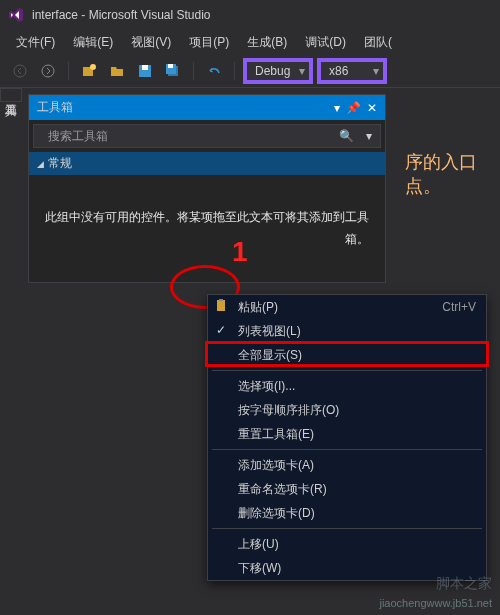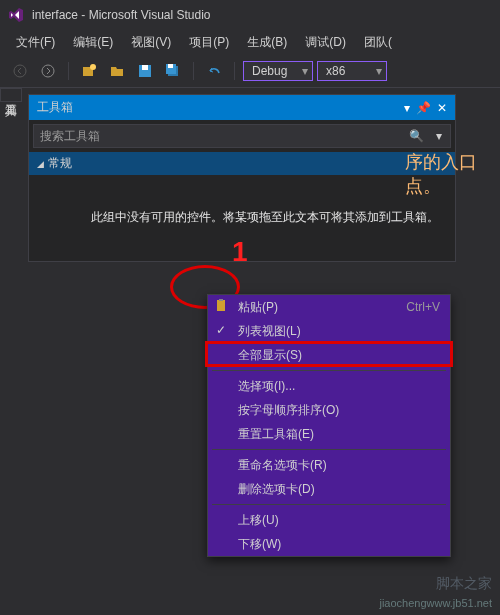--- a/index.html
+++ b/index.html
@@ -4,39 +4,39 @@
 <style>
 *{margin:0;padding:0;box-sizing:border-box;font-family:"Microsoft YaHei","Segoe UI",sans-serif;font-size:12px;color:#d0d0d0}
 body{background:#2d2d30;width:500px;height:615px;overflow:hidden;position:relative}
 .titlebar{height:30px;background:#2d2d30;display:flex;align-items:center;padding:4px 8px;gap:8px}
 .vs-logo{width:16px;height:16px}
 .menubar{height:24px;display:flex;align-items:center;padding:0 8px;gap:2px}
 .menubar span{padding:2px 8px;cursor:default}
 .toolbar{height:34px;background:#2d2d30;display:flex;align-items:center;padding:0 8px;gap:4px;border-bottom:1px solid #3f3f46}
 .tool-btn{width:24px;height:24px;display:flex;align-items:center;justify-content:center}
 .tool-sep{width:1px;height:18px;background:#3f3f46;margin:0 4px}
-.dropdown{background:#333337;border:1px solid #8b5cf6;padding:2px 18px 2px 8px;position:relative;min-width:70px}
+.dropdown{background:#333337;border:4px solid #8b5cf6;padding:2px 18px 2px 8px;position:relative;min-width:70px}
 .dropdown::after{content:"▾";position:absolute;right:4px;top:2px;color:#999}
 .sidebar-tab{position:absolute;left:0;top:88px;width:22px;background:#2d2d30;writing-mode:vertical-rl;padding:6px 2px;border:1px solid #3f3f46;color:#d0d0d0}
-.toolbox{position:absolute;left:28px;top:94px;width:428px;background:#252526;border:1px solid #3f3f46}
+.toolbox{position:absolute;left:28px;top:94px;width:358px;background:#252526;border:1px solid #3f3f46}
 .toolbox-header{background:#007acc;color:#fff;padding:4px 8px;display:flex;align-items:center;justify-content:space-between}
 .toolbox-header-right{display:flex;gap:6px}
 .toolbox-header-right span{color:#fff;cursor:default}
 .search-row{display:flex;align-items:center;background:#333337;border:1px solid #3f3f46;margin:4px}
-.search-row input{flex:1;background:transparent;border:none;padding:4px 6px;color:#d946ef;outline:none}
+.search-row input{flex:1;background:transparent;border:none;padding:4px 14px;color:#d946ef;outline:none}
 .search-row input::placeholder{color:#999}
 .search-row .mag{width:22px;text-align:center;color:#d0d0d0}
 .category{background:#0e4a7a;padding:3px 8px;color:#fff;display:flex;align-items:center;gap:4px}
 .category .tri{font-size:9px}
 .empty-msg{padding:32px 16px;text-align:right;color:#e5e5e5;line-height:1.8}
 .editor-text{position:absolute;left:405px;top:150px;color:#fdba74;font-size:18px}
 .ann1{position:absolute;left:170px;top:265px;width:70px;height:44px;border:3px solid #d00;border-radius:50%}
 .ann1-label{position:absolute;left:232px;top:236px;color:#ff2020;font-size:28px;font-weight:bold}
 .ann2-label{position:absolute;left:340px;top:314px;color:#ff2020;font-size:28px;font-weight:bold}
-.ctx{position:absolute;left:207px;top:294px;width:244px;background:#4c1d95;border:1px solid #3f3f46;box-shadow:0 4px 10px rgba(0,0,0,.6)}
+.ctx{position:absolute;left:207px;top:294px;width:280px;background:#0f172a;border:1px solid #3f3f46;box-shadow:0 4px 10px rgba(0,0,0,.6)}
 .ctx-row{display:flex;align-items:center;height:24px;padding:0 10px 0 30px;position:relative;color:#d0d0d0}
 .ctx-row.disabled{color:#656565}
 .ctx-row .shortcut{margin-left:auto;color:#999}
 .ctx-row .check{position:absolute;left:8px;top:4px;color:#d0d0d0}
 .ctx-row .paste-ico{position:absolute;left:6px;top:3px;width:16px;height:16px}
 .ctx-sep{height:1px;background:#3f3f46;margin:3px 4px}
 .ctx-highlight{position:absolute;border:3px solid #d00;pointer-events:none}
 .watermark{position:absolute;right:8px;bottom:6px;color:#8aa;font-size:11px;opacity:.6}
 .watermark2{position:absolute;right:8px;bottom:22px;color:#789;font-size:14px;opacity:.5}
 </style>
@@ -160,20 +160,23 @@
     <div class="ctx-row">
       <span>选择项(I)...</span>
     </div>
     <div class="ctx-row">
       <span>按字母顺序排序(O)</span>
     </div>
     <div class="ctx-row">
       <span>重置工具箱(E)</span>
     </div>
     <div class="ctx-sep"></div>
+    <div class="ctx-row">
+      <span>添加选项卡(A)</span>
+    </div>
     <div class="ctx-row disabled">
       <span>重命名选项卡(R)</span>
     </div>
     <div class="ctx-row disabled">
       <span>删除选项卡(D)</span>
     </div>
     <div class="ctx-sep"></div>
     <div class="ctx-row disabled">
       <span>上移(U)</span>
     </div>

